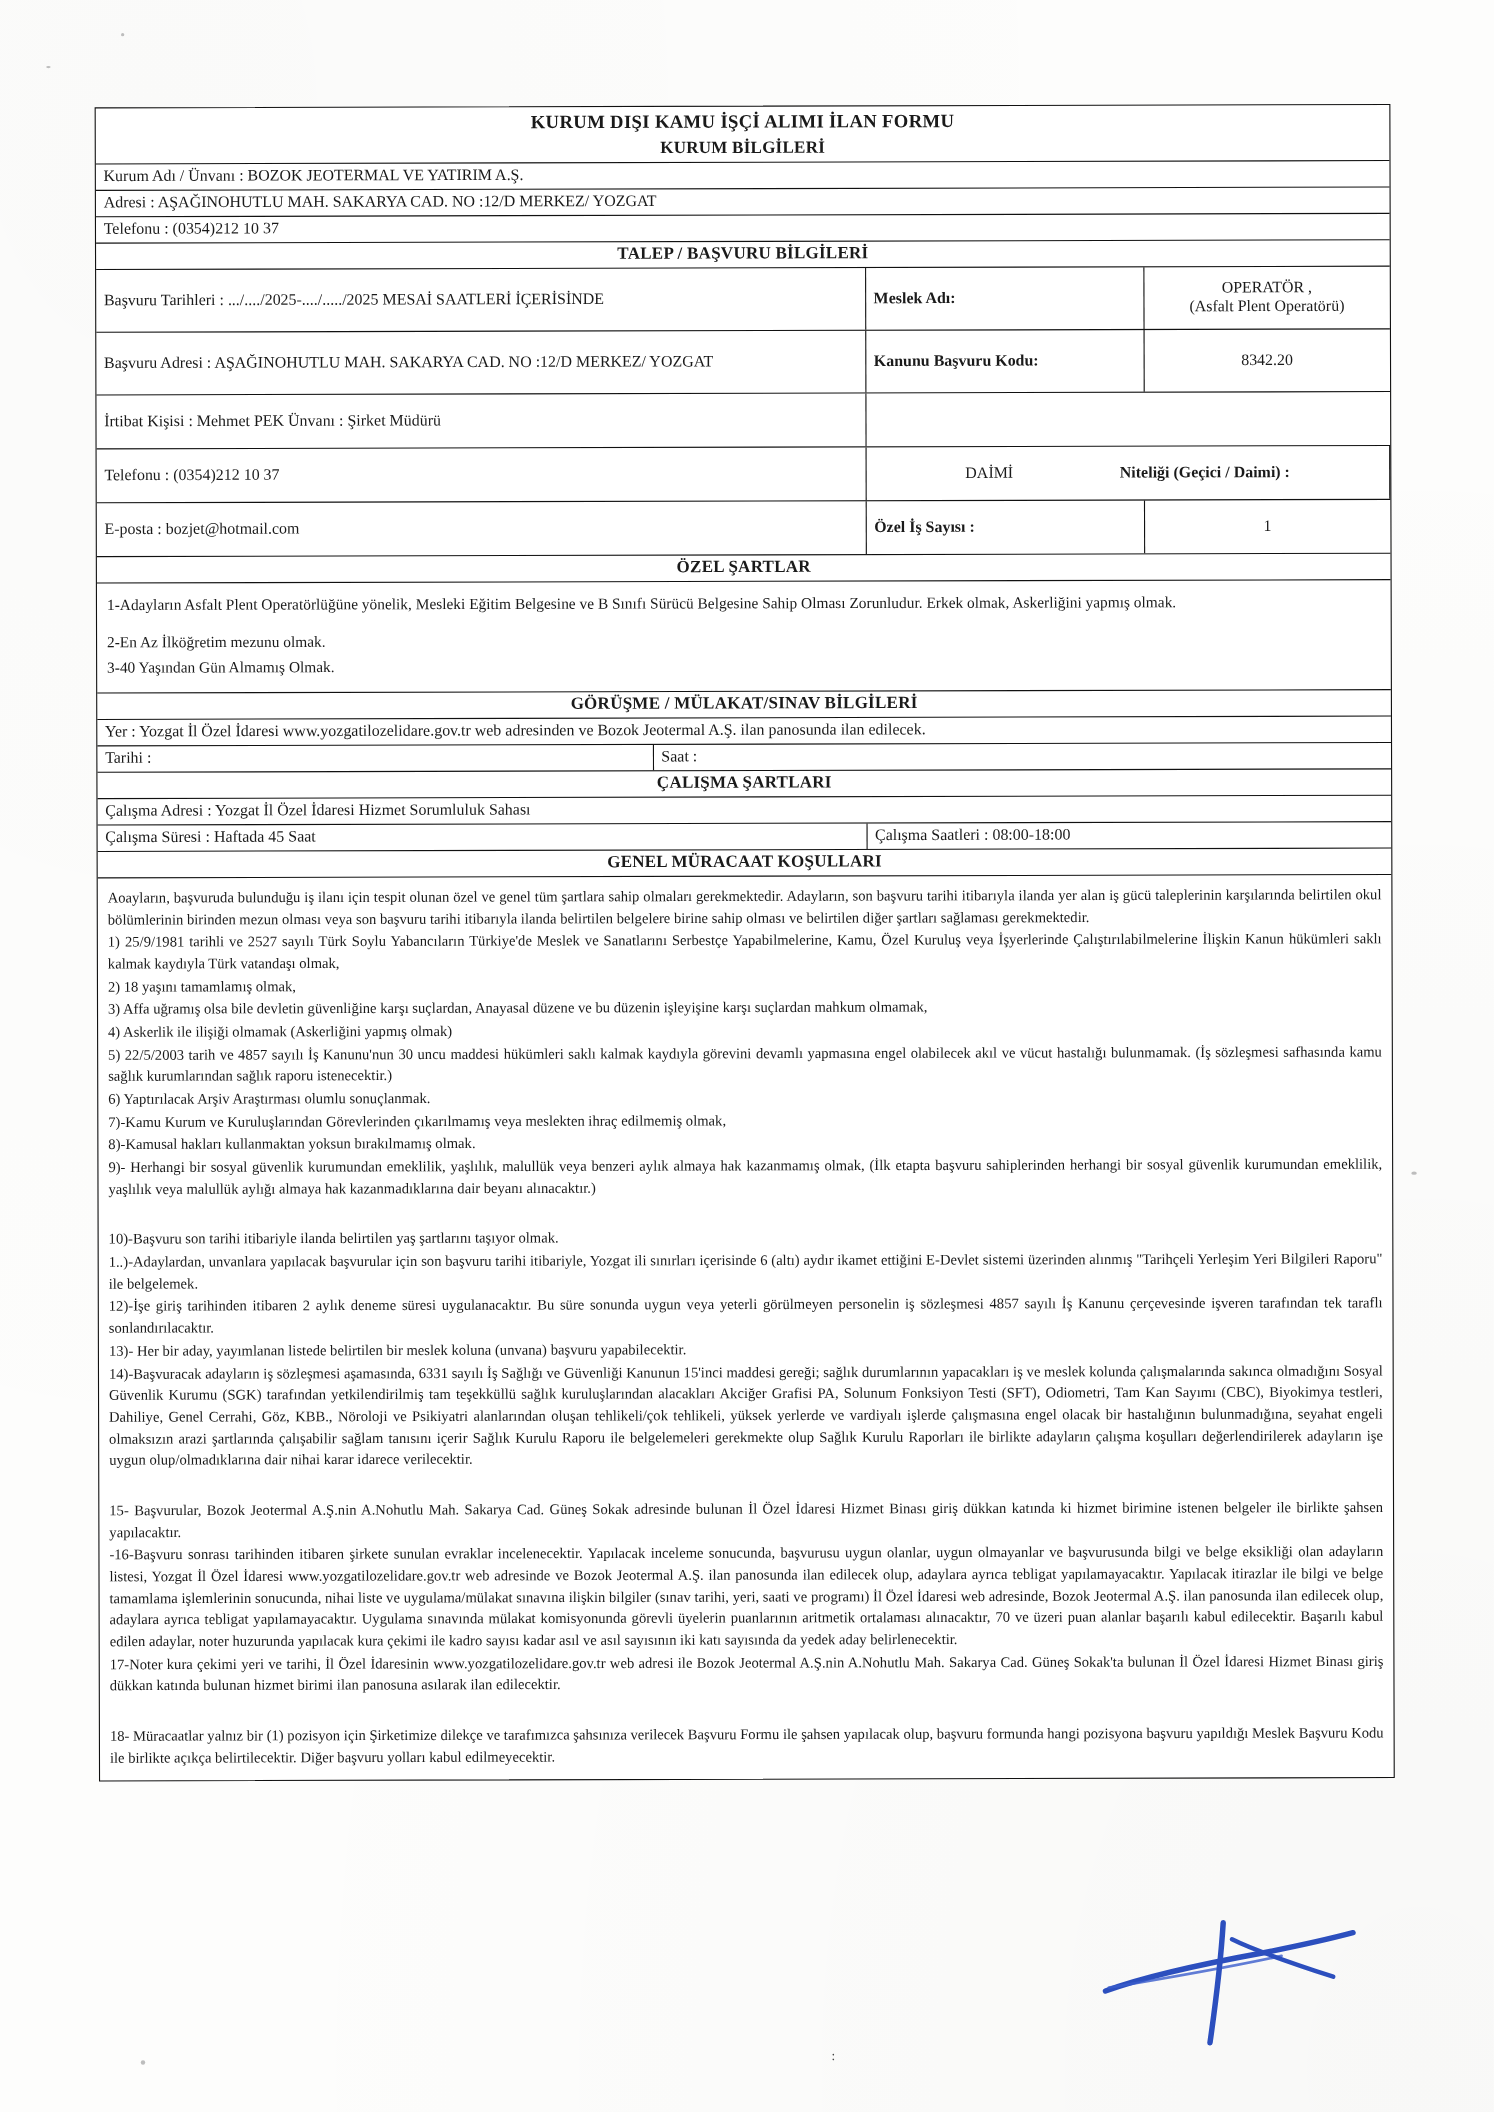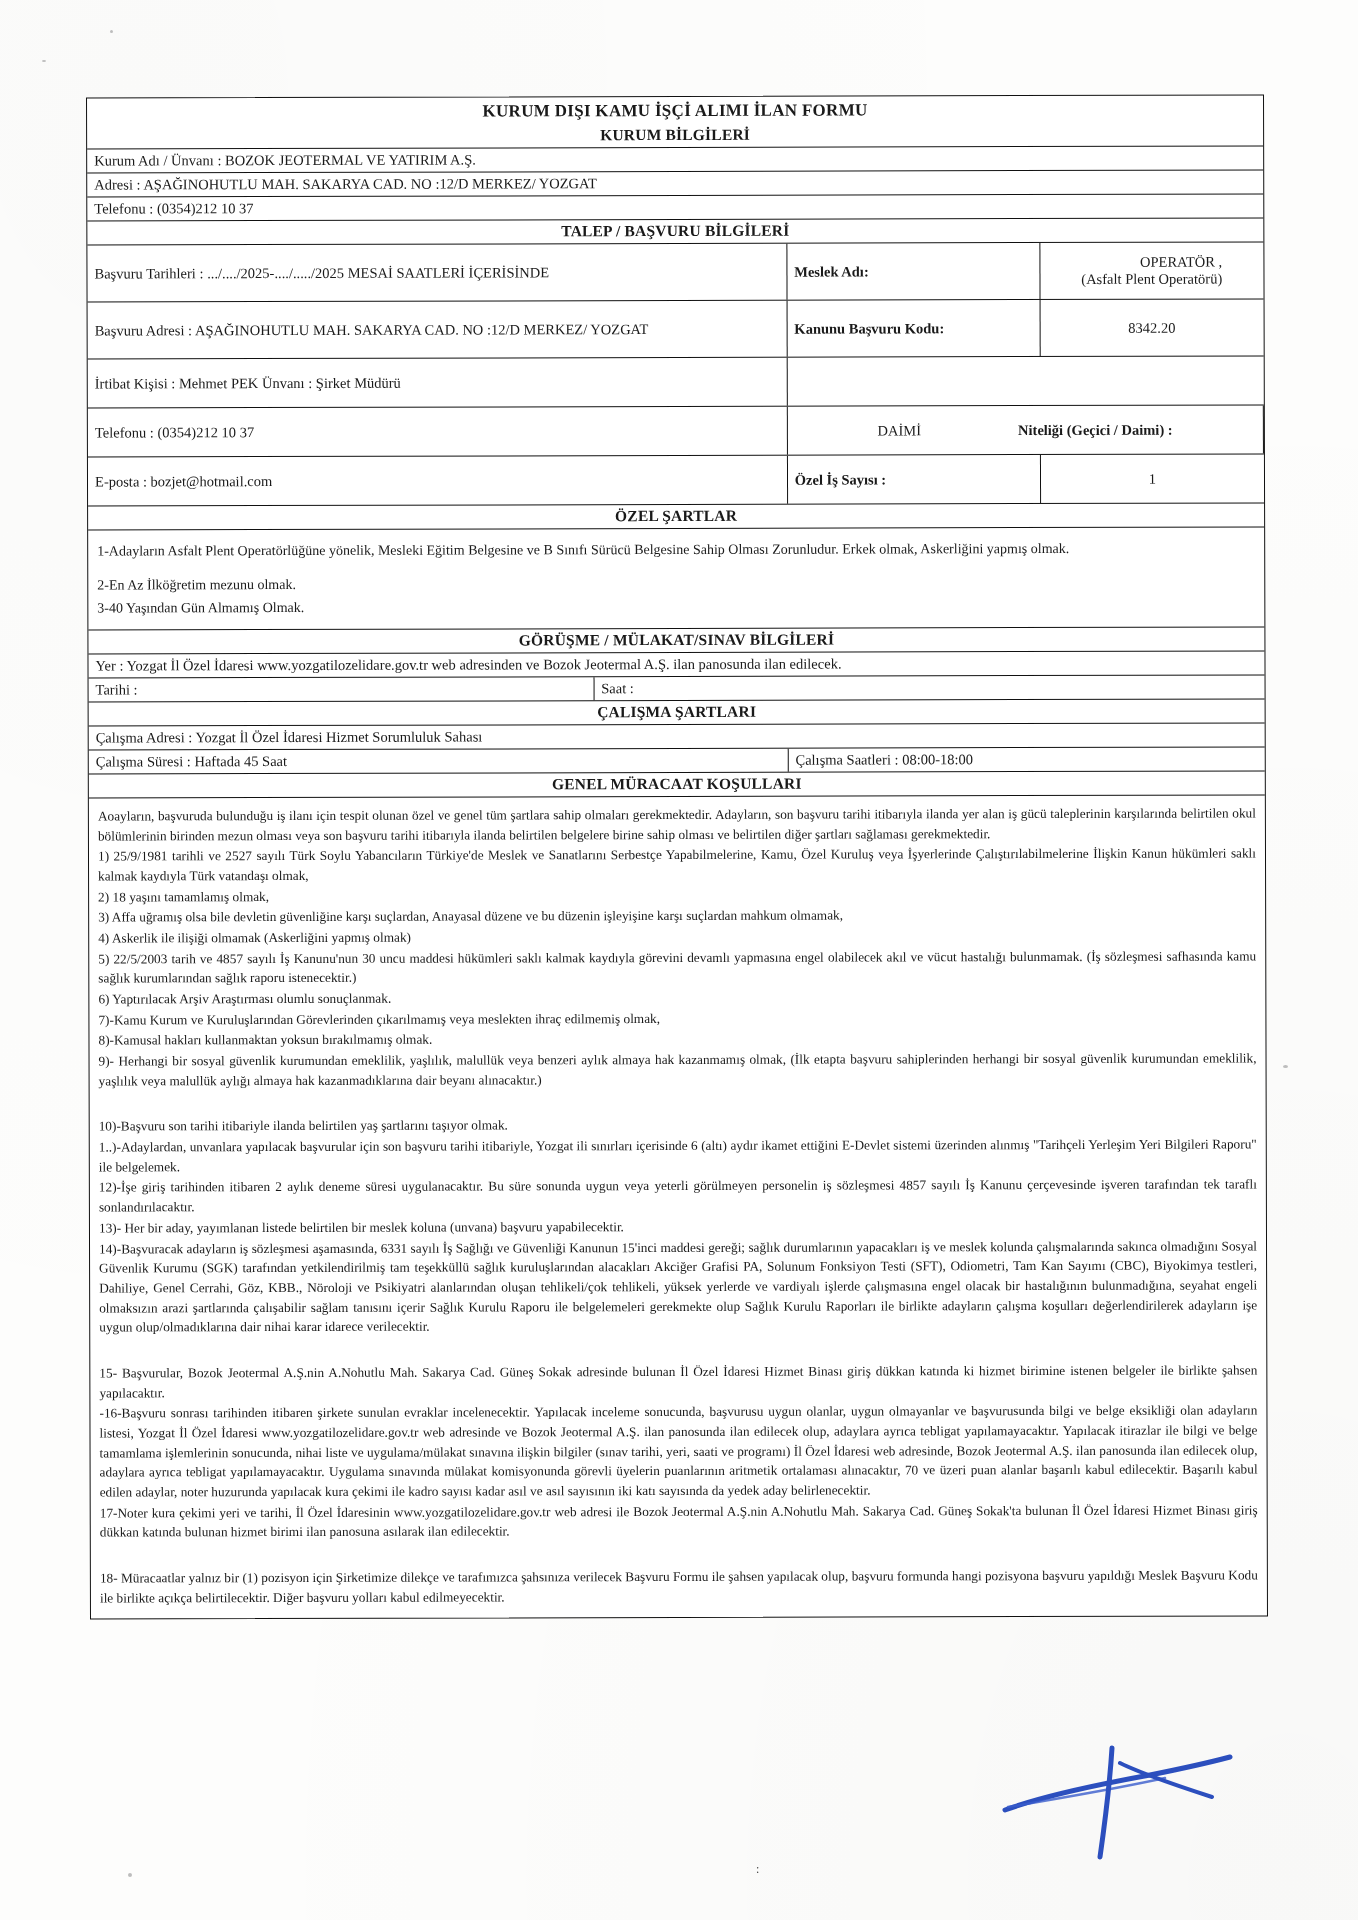--- a/index.html
+++ b/index.html
@@ -168,21 +168,21 @@
     </div>
     <div class="row">
       <div class="cell full">Telefonu : (0354)212 10 37</div>
     </div>
 
     <div class="band">TALEP / BAŞVURU BİLGİLERİ</div>
 
     <div class="row">
       <div class="cell left-col tall">Başvuru Tarihleri : .../..../2025-..../...../2025 MESAİ SAATLERİ İÇERİSİNDE</div>
       <div class="cell mid-col">Meslek Adı:</div>
-      <div class="cell right-col" style="white-space:pre-line;text-align:right;">OPERATÖR ,
+      <div class="cell right-col" style="white-space:pre-line;">OPERATÖR ,
 (Asfalt Plent Operatörü)</div>
     </div>
 
     <div class="row">
       <div class="cell left-col tall">Başvuru Adresi : AŞAĞINOHUTLU MAH. SAKARYA CAD. NO :12/D MERKEZ/ YOZGAT</div>
       <div class="cell mid-col">Kanunu Başvuru Kodu:</div>
       <div class="cell right-col">8342.20</div>
     </div>
 
     <div class="row">

